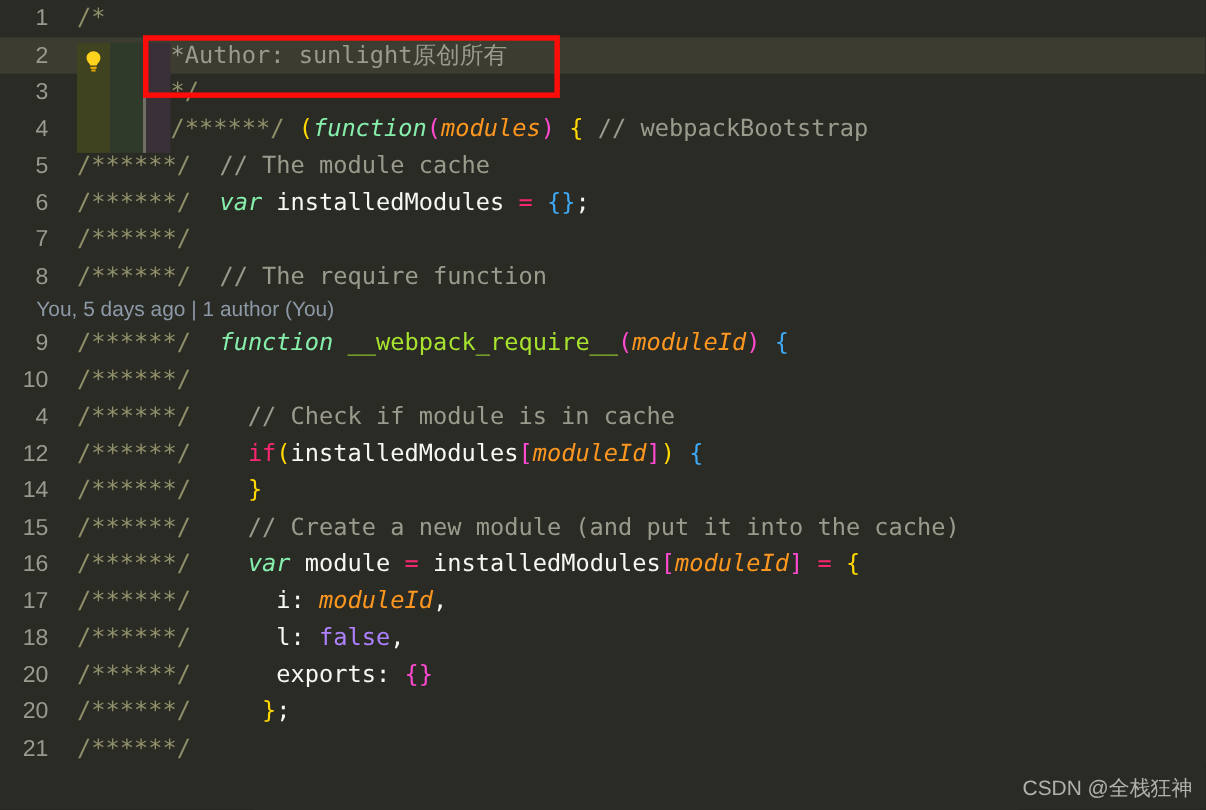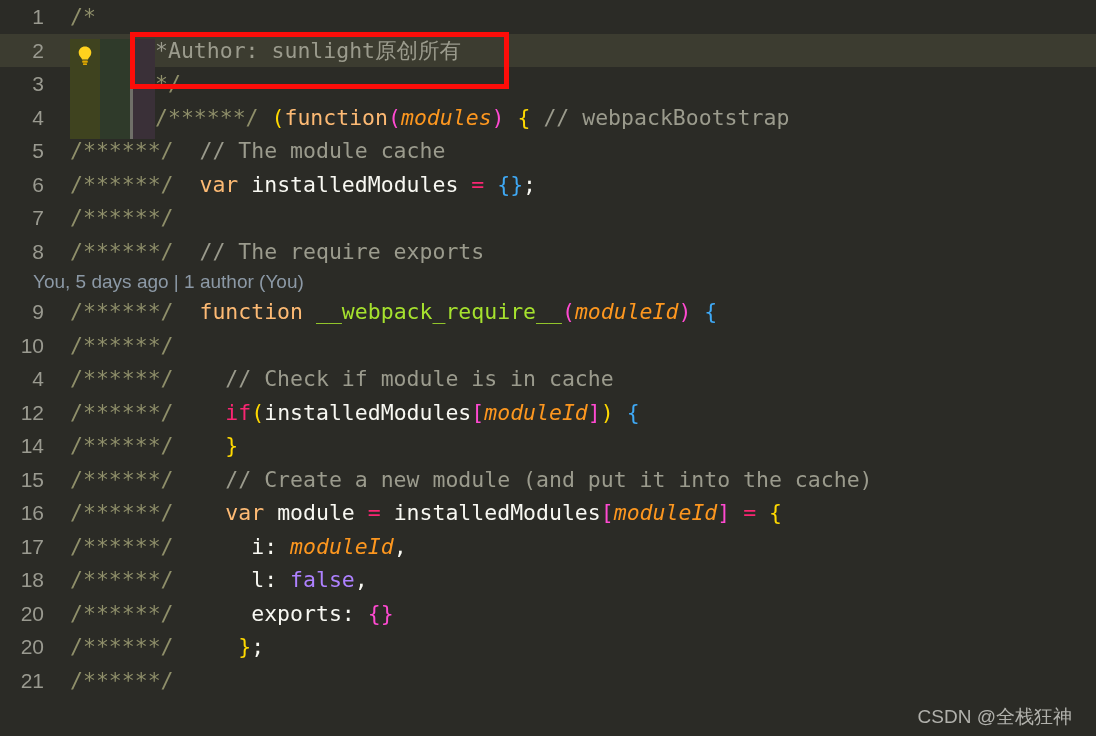--- a/index.html
+++ b/index.html
@@ -119,33 +119,33 @@
     width: 379px;
     height: 57px;
     border: 5px solid #fd0d09;
     box-sizing: border-box;
     pointer-events: none;
   }
 
   
   .watermark {
     position: absolute;
-    right: 24px;
+    right: 12px;
     bottom: 6px;
     color: #bdbdb8;
     font-family: "Liberation Sans", sans-serif;
     font-size: 19px;
     opacity: 0.92;
   }
 
   
   .t-cmt      { color: #8f8f6a; }
   .t-cmt2     { color: #9b9b8d; }
   .t-kw       { color: #f92672; }
-  .t-kw2      { color: #fdba74; }
+  .t-kw2      { color: #86efac; font-style: italic; }
   .t-fn       { color: #a6e22e; }
   .t-param    { color: #fd971f; font-style: italic; }
   .t-plain    { color: #f8f8f2; }
   .t-brkt-y   { color: #ffd900; }
   .t-brkt-m   { color: #ff4ad1; }
   .t-brkt-b   { color: #3fa9f5; }
   .t-const    { color: #ae81ff; }
   .t-op       { color: #f92672; }
 </style>
 </head>
@@ -159,21 +159,21 @@
 
   <div class="editor">
     <div id="rows">
         <div class="row"><span class="gutter-num">1</span><span class="code"><span class="t-cmt">/*</span></span></div>
         <div class="row current"><span class="gutter-num">2</span><span class="code" style="left: 155px;"><span class="t-cmt2">*Author: sunlight原创所有</span></span></div>
         <div class="row"><span class="gutter-num">3</span><span class="code" style="left: 155px;"><span class="t-cmt">*/</span></span></div>
         <div class="row"><span class="gutter-num">4</span><span class="code" style="left: 155px;"><span class="t-cmt">/******/ </span><span class="t-brkt-y">(</span><span class="t-kw2">function</span><span class="t-brkt-m">(</span><span class="t-param">modules</span><span class="t-brkt-m">)</span><span class="t-plain"> </span><span class="t-brkt-y">{</span><span class="t-plain"> </span><span class="t-cmt2">// webpackBootstrap</span></span></div>
         <div class="row"><span class="gutter-num">5</span><span class="code"><span class="t-cmt">/******/  </span><span class="t-cmt2">// The module cache</span></span></div>
         <div class="row"><span class="gutter-num">6</span><span class="code"><span class="t-cmt">/******/  </span><span class="t-kw2">var</span><span class="t-plain"> installedModules </span><span class="t-op">=</span><span class="t-plain"> </span><span class="t-brkt-b">{}</span><span class="t-plain">;</span></span></div>
         <div class="row"><span class="gutter-num">7</span><span class="code"><span class="t-cmt">/******/</span></span></div>
-        <div class="row"><span class="gutter-num">8</span><span class="code"><span class="t-cmt">/******/  </span><span class="t-cmt2">// The require exports</span></span></div>
+        <div class="row"><span class="gutter-num">8</span><span class="code"><span class="t-cmt">/******/  </span><span class="t-cmt2">// The require function</span></span></div>
         <div class="codelens"><span>You, 5 days ago | 1 author (You)</span></div>
         <div class="row"><span class="gutter-num">9</span><span class="code"><span class="t-cmt">/******/  </span><span class="t-kw2">function</span><span class="t-plain"> </span><span class="t-fn">__webpack_require__</span><span class="t-brkt-m">(</span><span class="t-param">moduleId</span><span class="t-brkt-m">)</span><span class="t-plain"> </span><span class="t-brkt-b">{</span></span></div>
         <div class="row"><span class="gutter-num">10</span><span class="code"><span class="t-cmt">/******/</span></span></div>
         <div class="row"><span class="gutter-num">4</span><span class="code"><span class="t-cmt">/******/   </span><span class="t-cmt2"> // Check if module is in cache</span></span></div>
         <div class="row"><span class="gutter-num">12</span><span class="code"><span class="t-cmt">/******/   </span><span class="t-plain"> </span><span class="t-kw">if</span><span class="t-brkt-y">(</span><span class="t-plain">installedModules</span><span class="t-brkt-m">[</span><span class="t-param">moduleId</span><span class="t-brkt-m">]</span><span class="t-brkt-y">)</span><span class="t-plain"> </span><span class="t-brkt-b">{</span></span></div>
         <div class="row"><span class="gutter-num">14</span><span class="code"><span class="t-cmt">/******/   </span><span class="t-plain"> </span><span class="t-brkt-y">}</span></span></div>
         <div class="row"><span class="gutter-num">15</span><span class="code"><span class="t-cmt">/******/   </span><span class="t-cmt2"> // Create a new module (and put it into the cache)</span></span></div>
         <div class="row"><span class="gutter-num">16</span><span class="code"><span class="t-cmt">/******/   </span><span class="t-plain"> </span><span class="t-kw2">var</span><span class="t-plain"> module </span><span class="t-op">=</span><span class="t-plain"> installedModules</span><span class="t-brkt-m">[</span><span class="t-param">moduleId</span><span class="t-brkt-m">]</span><span class="t-plain"> </span><span class="t-op">=</span><span class="t-plain"> </span><span class="t-brkt-y">{</span></span></div>
         <div class="row"><span class="gutter-num">17</span><span class="code"><span class="t-cmt">/******/   </span><span class="t-plain">   i: </span><span class="t-param">moduleId</span><span class="t-plain">,</span></span></div>
         <div class="row"><span class="gutter-num">18</span><span class="code"><span class="t-cmt">/******/   </span><span class="t-plain">   l: </span><span class="t-const">false</span><span class="t-plain">,</span></span></div>

